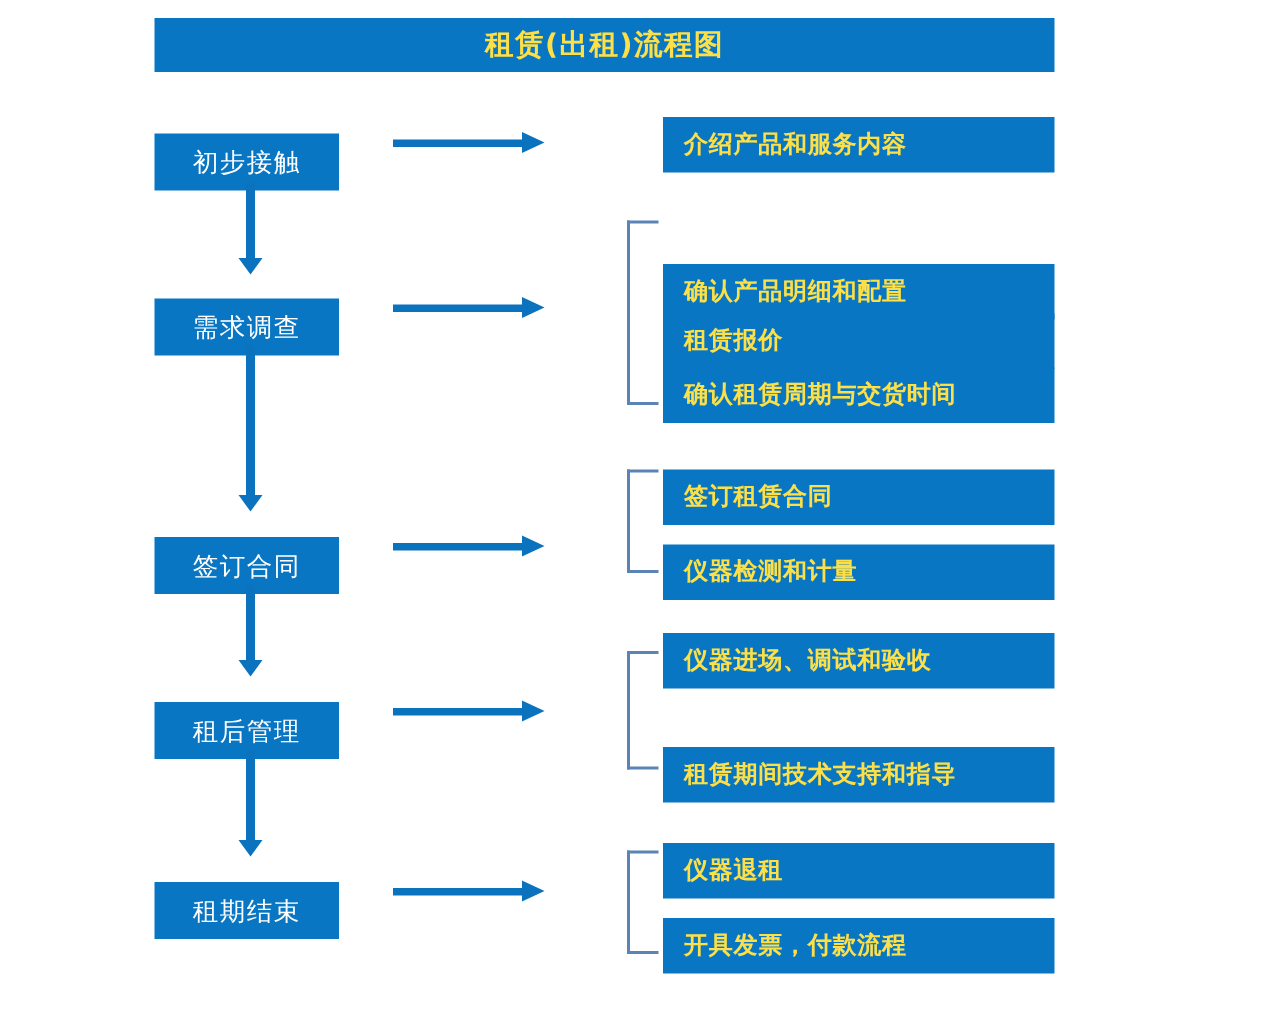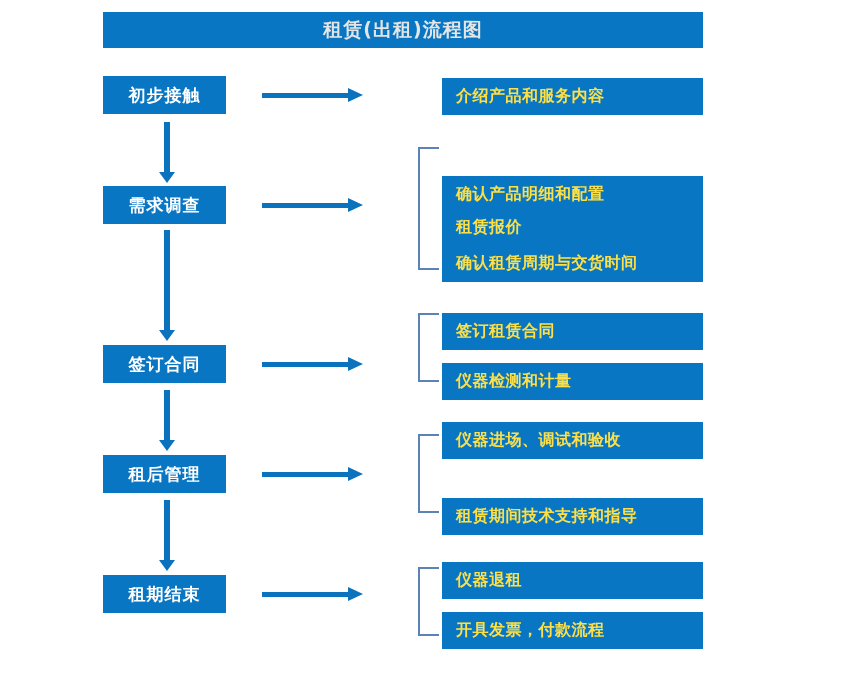--- a/index.html
+++ b/index.html
@@ -8,33 +8,34 @@
     background:#ffffff;
     font-family:"DejaVu Sans","Liberation Sans",sans-serif;
     overflow:hidden;
   }
   #canvas{position:relative;width:844px;height:688px;}
 
   
   .title-bar{
     position:absolute;left:103px;top:12px;width:600px;height:36px;
     background:#0876C3;
-    color:#e5e5e5;
+    color:#fde047;
     font-size:19px;font-weight:bold;
     display:flex;align-items:center;justify-content:center;
     letter-spacing:1px;
   }
 
   
   .stage-box{
     position:absolute;left:103px;width:123px;height:38px;
     background:#0876C3;color:#ffffff;
-    font-size:17px;font-weight:bold;
+    font-size:17px;font-weight:normal;
     display:flex;align-items:center;justify-content:center;
     letter-spacing:1px;
+    margin-top:13px;
   }
 
   
   .detail-box{
     position:absolute;left:442px;width:261px;height:37px;
     background:#0876C3;color:#fde047;
     font-size:16px;font-weight:bold;
     display:flex;align-items:center;
     padding-left:14px;box-sizing:border-box;
     letter-spacing:0.5px;

